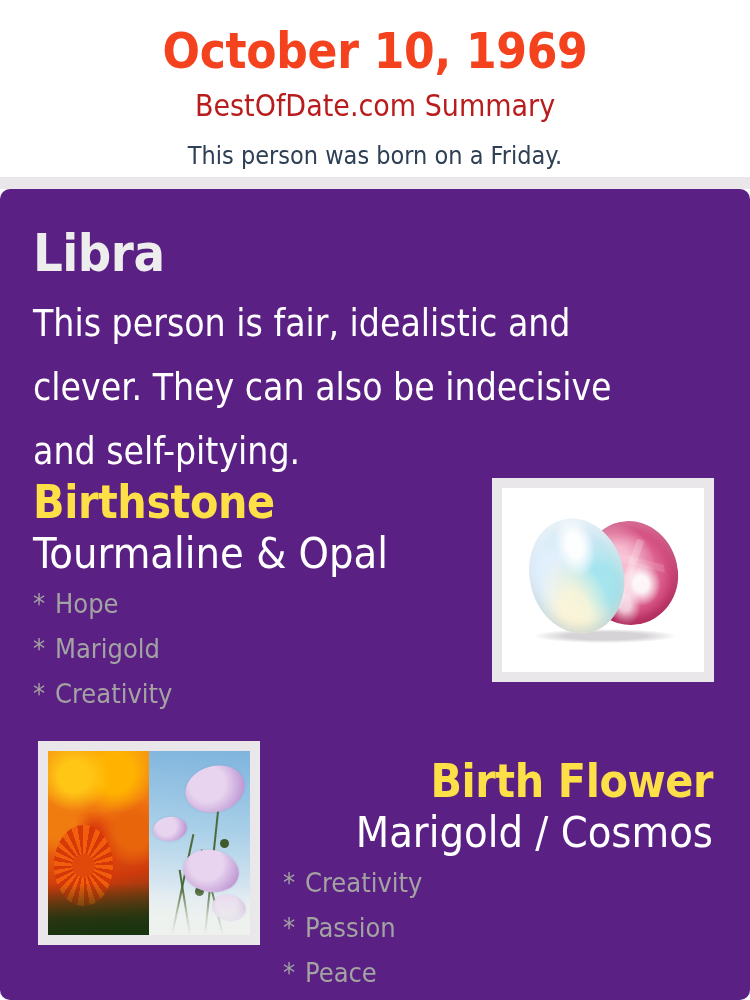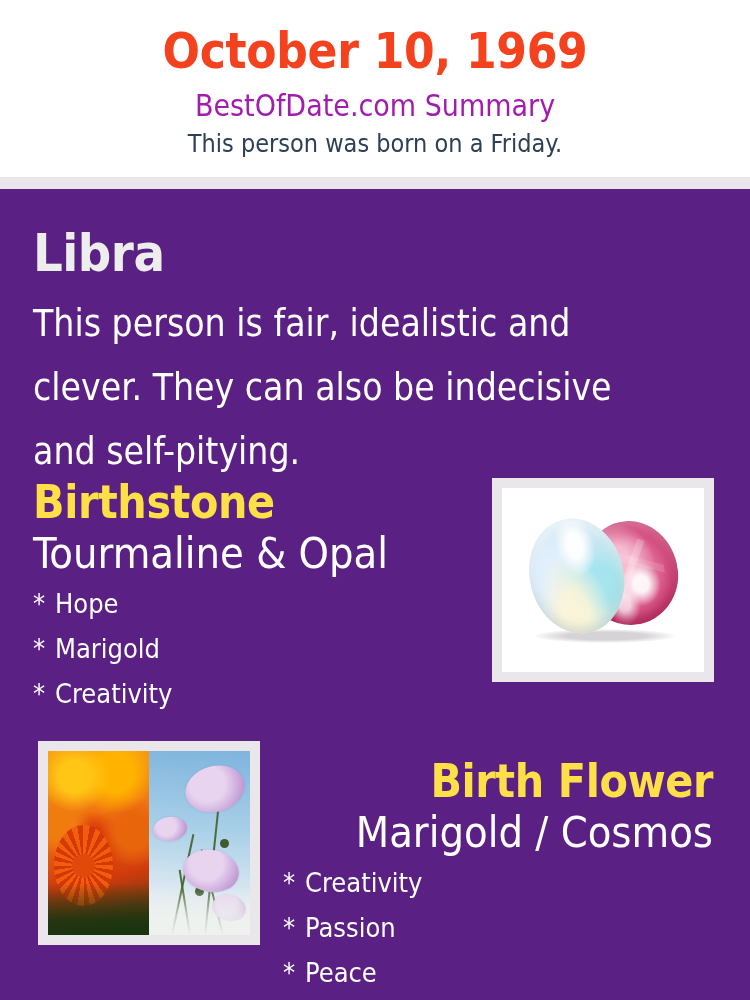--- a/index.html
+++ b/index.html
@@ -17,38 +17,39 @@
   }
   .header-date{
     margin:0;padding-top:22px;
     font-size:49px;line-height:60px;font-weight:bold;
     color:#f4411e;letter-spacing:-0.3px;
     font-family:"DejaVu Sans Condensed","Liberation Sans", sans-serif;
   }
   .header-site{
     margin:0;padding-top:5px;
     font-size:30px;line-height:38px;font-weight:normal;
-    color:#a21caf;
+    color:#b91c1c;
     font-family:"DejaVu Sans Condensed","Liberation Sans", sans-serif;
   }
   .header-sub{
-    margin:0;padding-top:3px;
+    margin:12px;padding-top:3px;
     font-size:25px;line-height:32px;font-weight:normal;
     color:#2e4055;
     font-family:"DejaVu Sans Condensed","Liberation Sans", sans-serif;
   }
   .divider{
     position:absolute;left:0;top:177px;width:750px;height:12px;
     background:#e9e7ea;
   }
 
   
   .body-purple{
     position:absolute;left:0;top:189px;width:750px;height:811px;
     background:#5b2083;
+    border-radius:10px;
   }
 
   
   .zodiac{position:absolute;left:33px;top:33px;width:600px;}
   .zodiac-name{
     margin:0;font-size:52px;line-height:62px;font-weight:bold;
     color:#ededed;letter-spacing:-0.5px;
     font-family:"DejaVu Sans Condensed","Liberation Sans", sans-serif;
   }
   .zodiac-desc{
@@ -65,21 +66,21 @@
     color:#fde047;letter-spacing:-0.4px;
     font-family:"DejaVu Sans Condensed","Liberation Sans", sans-serif;
   }
   .sec-sub{
     margin:0;padding-top:1px;
     font-size:43px;line-height:44px;font-weight:normal;color:#ffffff;
     font-family:"DejaVu Sans Condensed","Liberation Sans", sans-serif;
   }
   .bullets{margin:0;padding:6px 0 0 0;list-style:none;}
   .bullets li{
-    font-size:27px;line-height:45px;color:#ffffff;font-weight:normal;
+    font-size:27px;line-height:45px;color:#a3a3a3;font-weight:normal;
     font-family:"DejaVu Sans Condensed","Liberation Sans", sans-serif;
     white-space:nowrap;
   }
   .bullets li .star{display:inline-block;width:22px;}
 
   
   .frame{
     position:absolute;background:#e9e7ea;padding:10px;
     box-sizing:border-box;
   }

